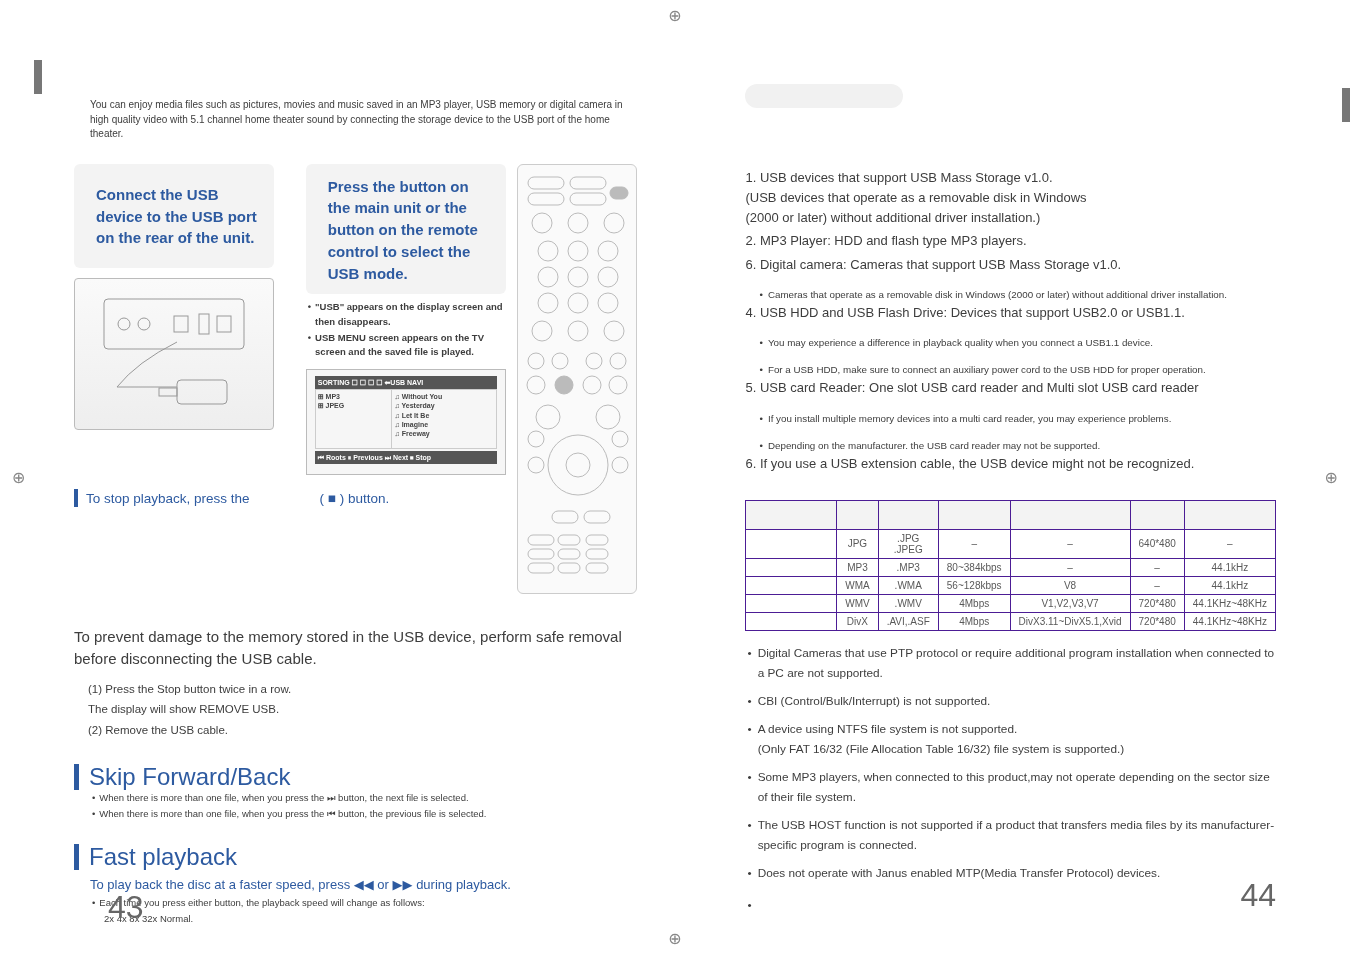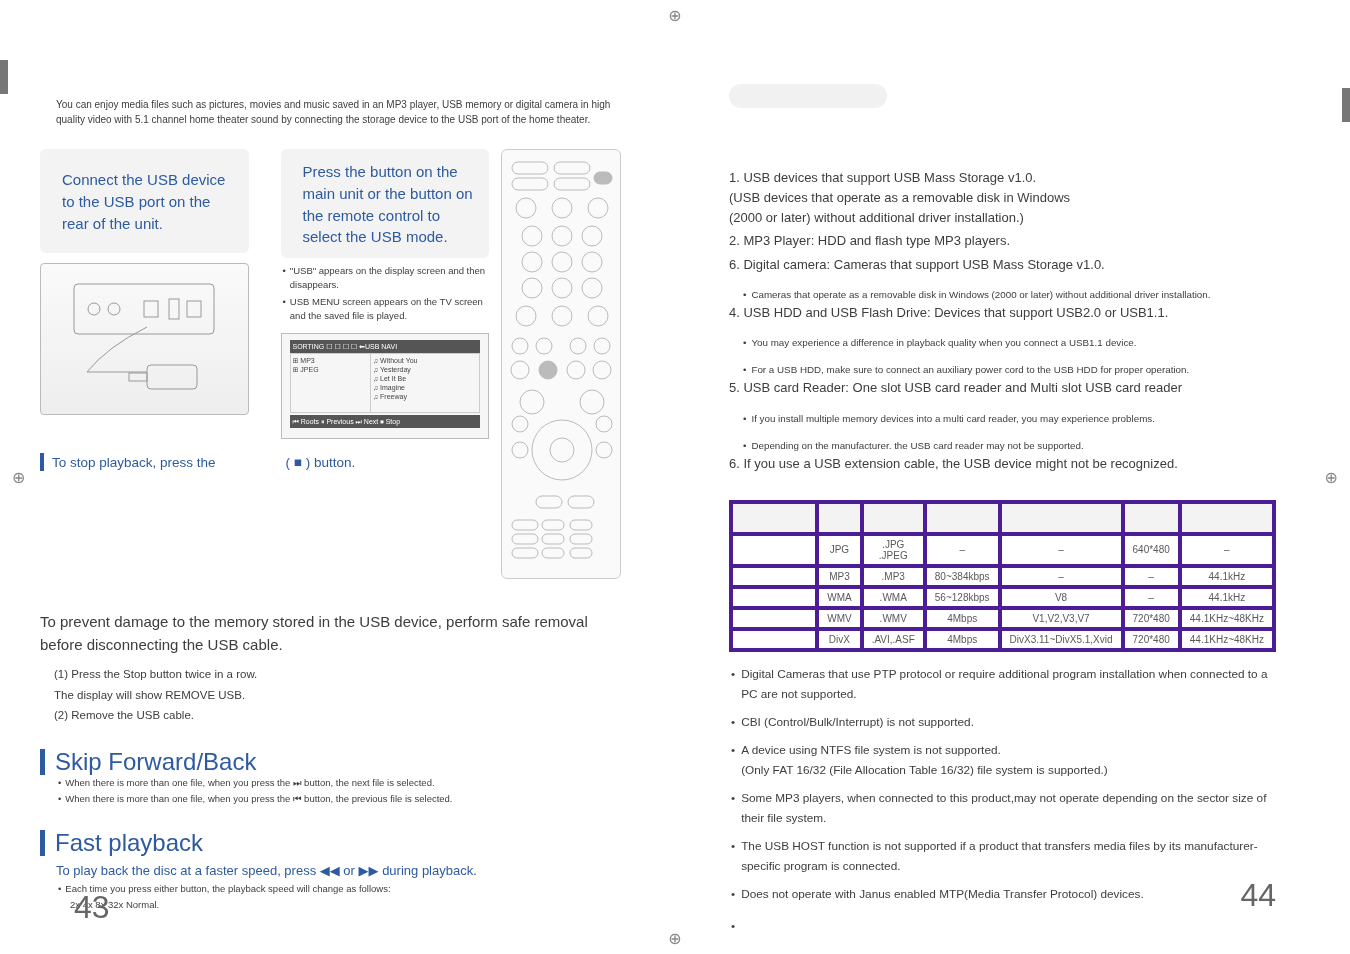--- a/index.html
+++ b/index.html
@@ -15,20 +15,21 @@
   }
   .page-grid {
     display: flex;
     height: 100%;
   }
   .page-left {
     width: 50%;
     padding: 58px 54px 30px 40px;
     box-sizing: border-box;
     position: relative;
+    margin-left: 34px;
   }
   .page-right {
     width: 50%;
     padding: 58px 74px 30px 54px;
     box-sizing: border-box;
     position: relative;
   }
   .left-tab {
     position: absolute;
     left: 0;
@@ -47,20 +48,21 @@
   }
   .intro {
     font-size: 10px;
     line-height: 1.45;
     margin: 40px 0 22px 16px;
     color: #3d3d3d;
   }
   .steps {
     display: flex;
     gap: 32px;
+    font-weight: bold;
   }
   .step-box {
     flex: 1;
     background: #fff;
     border-radius: 5px;
   }
   .step-inner {
     padding: 12px 14px 10px 22px;
     font-size: 15px;
     line-height: 1.45;
@@ -193,21 +195,21 @@
     content: "•";
     margin-right: 5px;
   }
   table.spec {
     border-collapse: collapse;
     width: 100%;
     margin-top: 26px;
     font-size: 10px;
   }
   table.spec th, table.spec td {
-    border: 4px solid #4c1d95;
+    border: 1px solid #4c1d95;
     padding: 3px 8px;
     text-align: center;
   }
   table.spec thead th {
     background: #f3f3f3;
     height: 22px;
   }
   table.spec td.leftcell {
     text-align: left;
     width: 90px;

